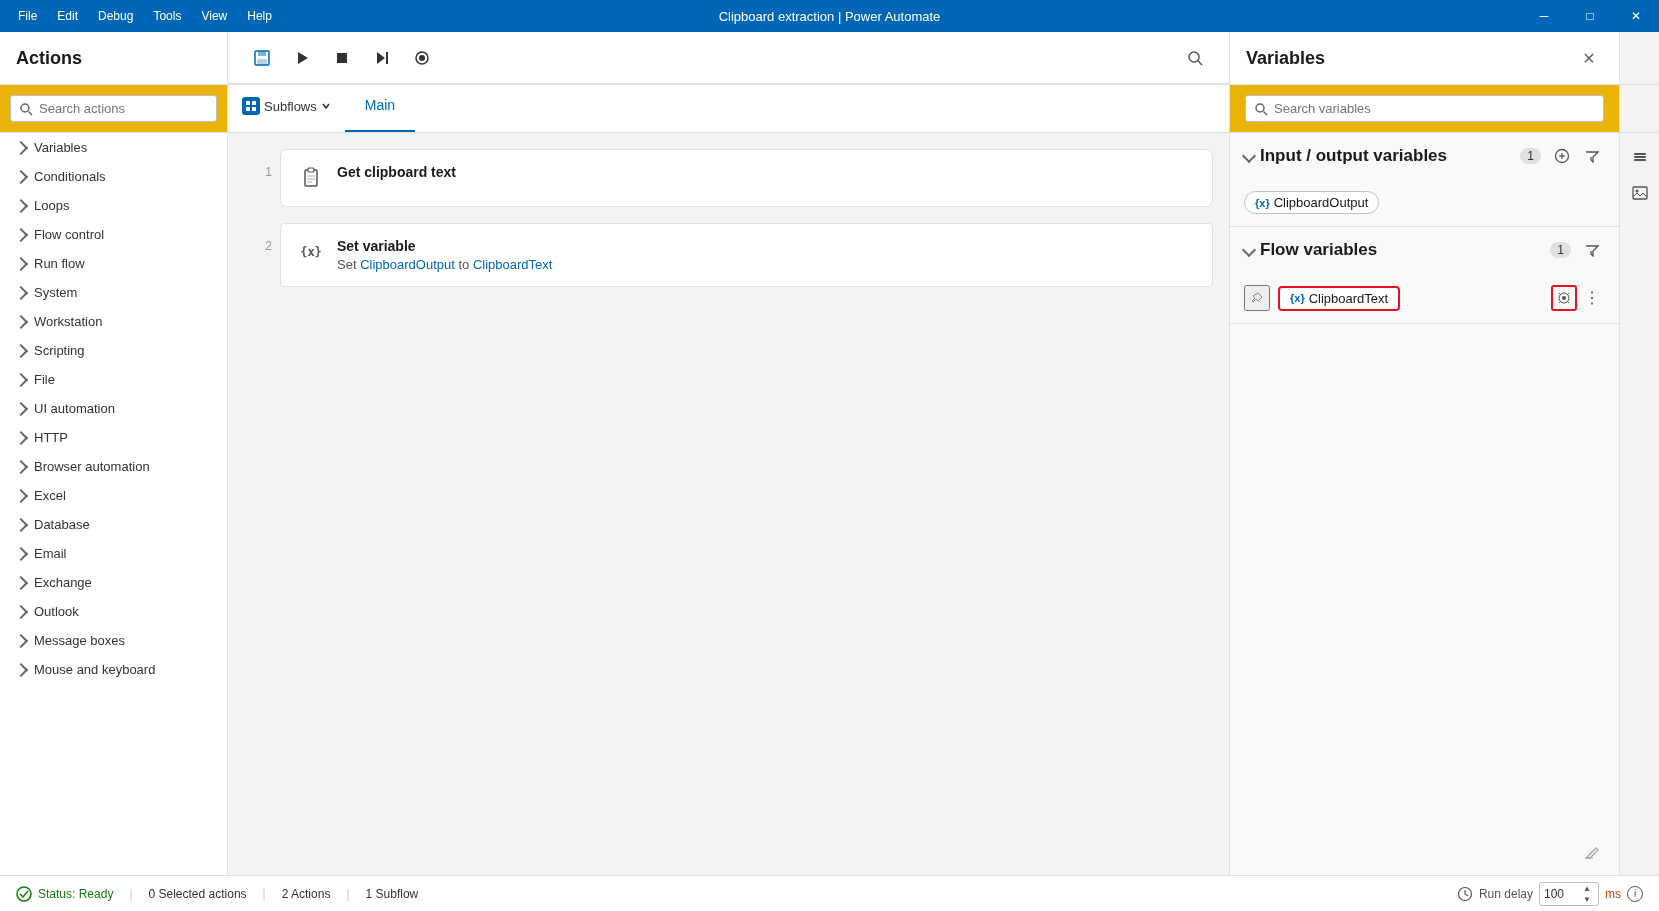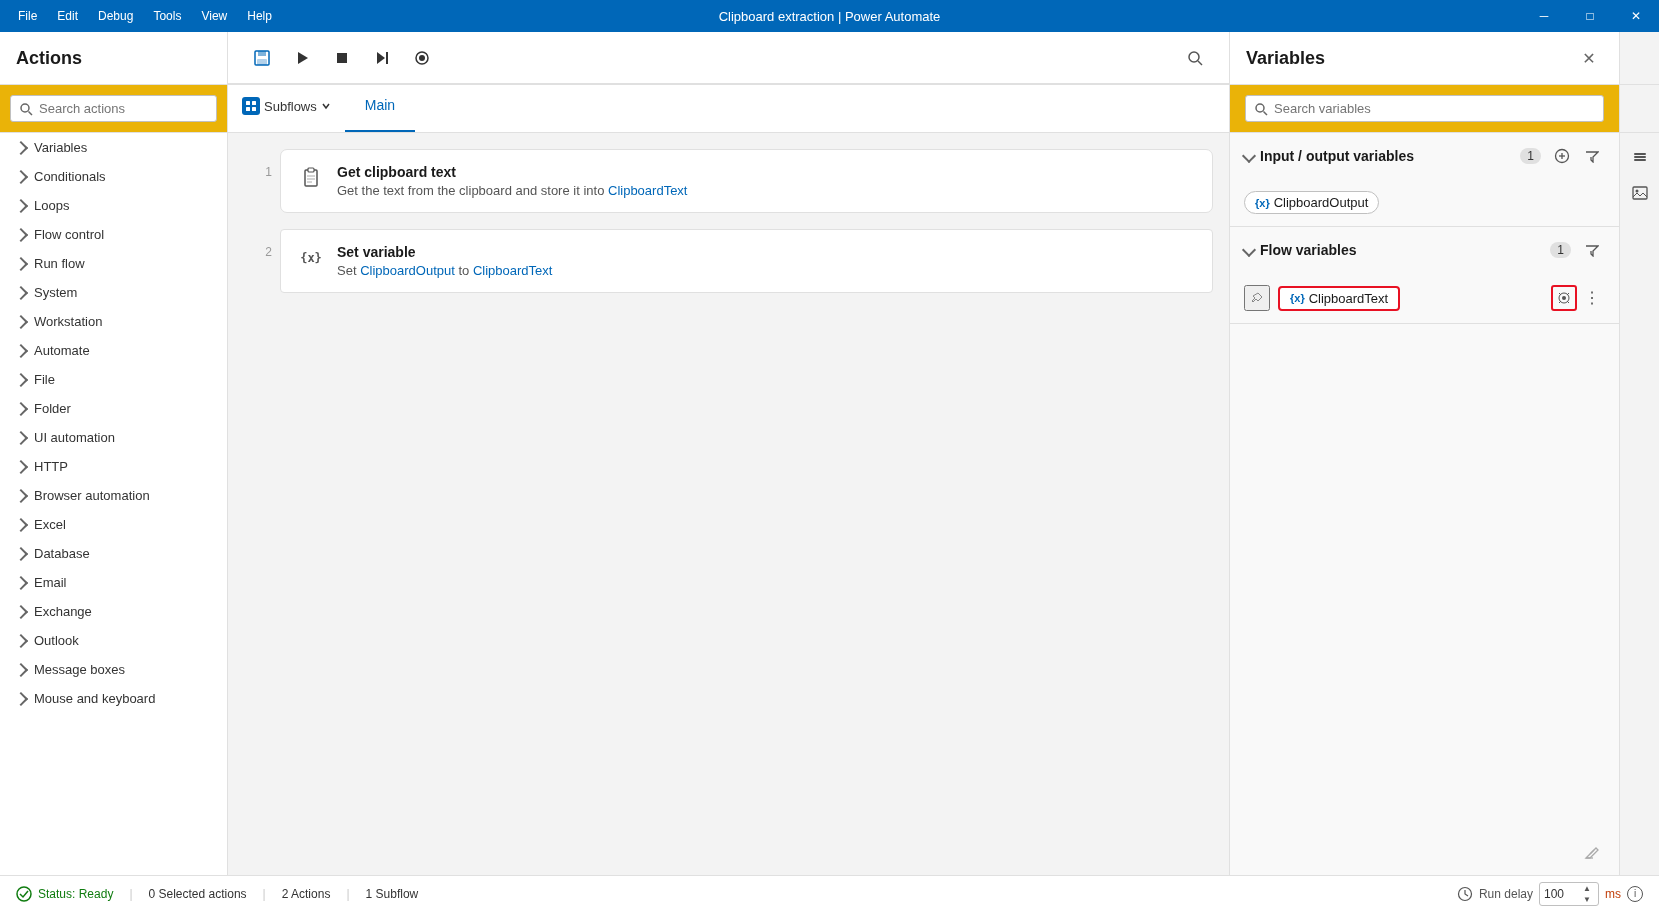--- a/index.html
+++ b/index.html
@@ -231,21 +231,21 @@
       border-bottom: 1px solid #e0e0e0;
     }
     .var-section-header {
       display: flex;
       align-items: center;
       padding: 10px 14px;
       cursor: pointer;
       background: #f9f9f9;
     }
     .var-section-title {
-      font-size: 14px;
+      font-size: 17px;
       font-weight: 600;
       color: #1a1a1a;
       flex: 1;
       margin-left: 6px;
     }
     .var-section-badge {
       background: #e0e0e0;
       color: #333;
       border-radius: 10px;
       padding: 1px 7px;
@@ -561,29 +561,25 @@
         <div class="action-item">
           <span class="chevron"></span>
           <span>System</span>
         </div>
         <div class="action-item">
           <span class="chevron"></span>
           <span>Workstation</span>
         </div>
         <div class="action-item">
           <span class="chevron"></span>
-          <span>Automate</span>
+          <span>Scripting</span>
         </div>
         <div class="action-item">
           <span class="chevron"></span>
           <span>File</span>
-        </div>
-        <div class="action-item">
-          <span class="chevron"></span>
-          <span>Folder</span>
         </div>
         <div class="action-item">
           <span class="chevron"></span>
           <span>UI automation</span>
         </div>
         <div class="action-item">
           <span class="chevron"></span>
           <span>HTTP</span>
         </div>
         <div class="action-item">
@@ -631,24 +627,20 @@
               <svg width="22" height="22" viewBox="0 0 22 22" fill="none">
                 <rect x="5" y="3" width="12" height="16" rx="1" stroke="#555" stroke-width="1.5" fill="none"></rect>
                 <rect x="8" y="1" width="6" height="4" rx="1" stroke="#555" stroke-width="1.2" fill="white"></rect>
                 <line x1="7" y1="9" x2="15" y2="9" stroke="#aaa" stroke-width="1"></line>
                 <line x1="7" y1="12" x2="15" y2="12" stroke="#aaa" stroke-width="1"></line>
                 <line x1="7" y1="15" x2="12" y2="15" stroke="#aaa" stroke-width="1"></line>
               </svg>
             </div>
             <div class="flow-card-content">
               <div class="flow-card-title">Get clipboard text</div>
-              <div class="flow-card-desc">
-                <span>Get the text from the clipboard and store it into</span>
-                <span class="var-highlight"> ClipboardText</span>
-              </div>
             </div>
           </div>
         </div>
 
         <div style="display:flex; align-items:flex-start; margin-bottom:8px;">
           <span style="width:28px; text-align:right; font-size:12px; color:#999; padding-top:16px; flex-shrink:0; margin-right:8px;">2</span>
           <div class="flow-card" style="flex:1;">
             <div class="flow-card-icon" style="font-size:12px; font-weight:bold; color:#555; font-family:monospace; width:28px; text-align:center;">{x}</div>
             <div class="flow-card-content">
               <div class="flow-card-title">Set variable</div>

